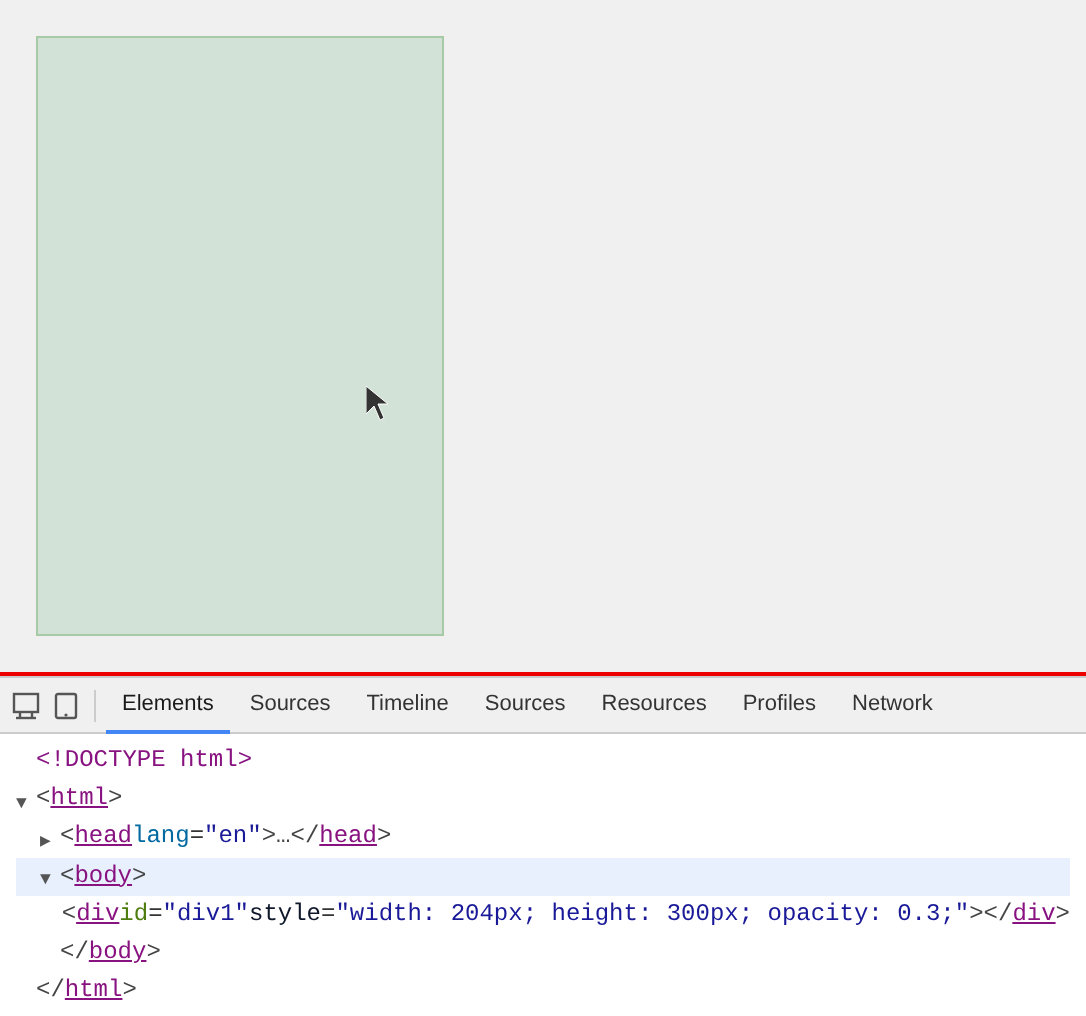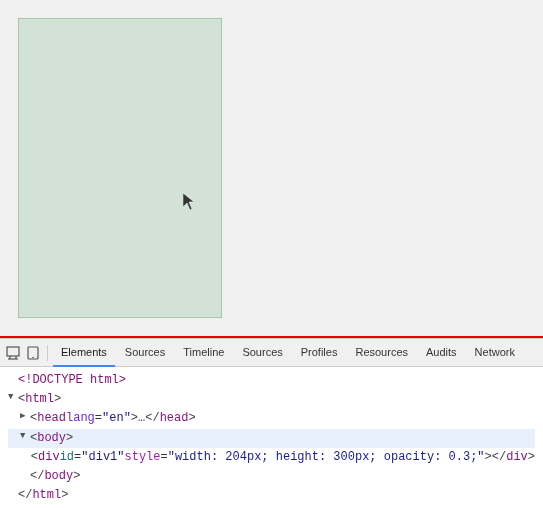--- a/index.html
+++ b/index.html
@@ -105,38 +105,38 @@
       padding: 4px 8px;
       overflow: auto;
       font-family: 'Courier New', monospace;
       font-size: 12px;
       line-height: 1.6;
       color: #333;
     }
 
     .tree-line {
       display: flex;
-      align-items: flex-start;
+      align-items: flex-end;
       white-space: nowrap;
     }
 
     .indent {
       display: inline-block;
     }
 
     .expand-arrow {
       display: inline-block;
       width: 10px;
       font-size: 9px;
       color: #555;
       cursor: pointer;
     }
 
     .tag-bracket { color: #444; }
-    .tag-name { color: #881280; }
+    .tag-name { color: #881280; text-decoration: underline; }
     .doctype { color: #881280; }
 
     .selected-line {
       background: #e8f0fe;
     }
   </style>
 </head>
 <body>
 
 <div class="preview-area">
@@ -174,27 +174,24 @@
     <div class="devtools-tab">
       <span>Sources</span>
     </div>
     <div class="devtools-tab">
       <span>Timeline</span>
     </div>
     <div class="devtools-tab">
       <span>Sources</span>
     </div>
     <div class="devtools-tab">
+      <span>Resources</span>
+    </div>
+    <div class="devtools-tab">
       <span>Profiles</span>
-    </div>
-    <div class="devtools-tab">
-      <span>Resources</span>
-    </div>
-    <div class="devtools-tab">
-      <span>Audits</span>
     </div>
     <div class="devtools-tab">
       <span>Network</span>
     </div>
   </div>
 
   <div class="html-tree">
 
     <div class="tree-line">
       <span class="expand-arrow">&nbsp;</span>
@@ -206,45 +203,45 @@
       <span class="tag-bracket">&lt;</span>
         <span class="tag-name">html</span>
         <span class="tag-bracket">&gt;</span>
     </div>
 
     <div class="tree-line">
       <span class="indent" style="width:12px">&nbsp;</span>
       <span class="expand-arrow">▶</span>
       <span class="tag-bracket">&lt;</span>
         <span class="tag-name">head</span>
-      <span style="color:#6d28d9"> lang</span>
+      <span style="color:#0369a1"> lang</span>
         <span>=</span>
         <span style="color:#1a1a99">"en"</span>
       <span class="tag-bracket">&gt;…&lt;/</span>
         <span class="tag-name">head</span>
         <span class="tag-bracket">&gt;</span>
     </div>
 
     <div class="tree-line selected-line">
       <span class="indent" style="width:12px">&nbsp;</span>
       <span class="expand-arrow">▼</span>
       <span class="tag-bracket">&lt;</span>
         <span class="tag-name">body</span>
         <span class="tag-bracket">&gt;</span>
     </div>
 
     <div class="tree-line">
       <span class="indent" style="width:24px">&nbsp;</span>
       <span class="expand-arrow">&nbsp;</span>
       <span class="tag-bracket">&lt;</span>
         <span class="tag-name">div</span>
-      <span style="color:#0f766e"> id</span>
+      <span style="color:#4d7c0f"> id</span>
         <span>=</span>
         <span style="color:#1a1a99">"div1"</span>
-      <span style="color:#a21caf"> style</span>
+      <span style="color:#0f172a"> style</span>
         <span>=</span>
         <span style="color:#1a1a99">"width: 204px; height: 300px; opacity: 0.3;"</span>
       <span class="tag-bracket">&gt;&lt;/</span>
         <span class="tag-name">div</span>
         <span class="tag-bracket">&gt;</span>
     </div>
 
     <div class="tree-line">
       <span class="indent" style="width:12px">&nbsp;</span>
       <span class="expand-arrow">&nbsp;</span>

